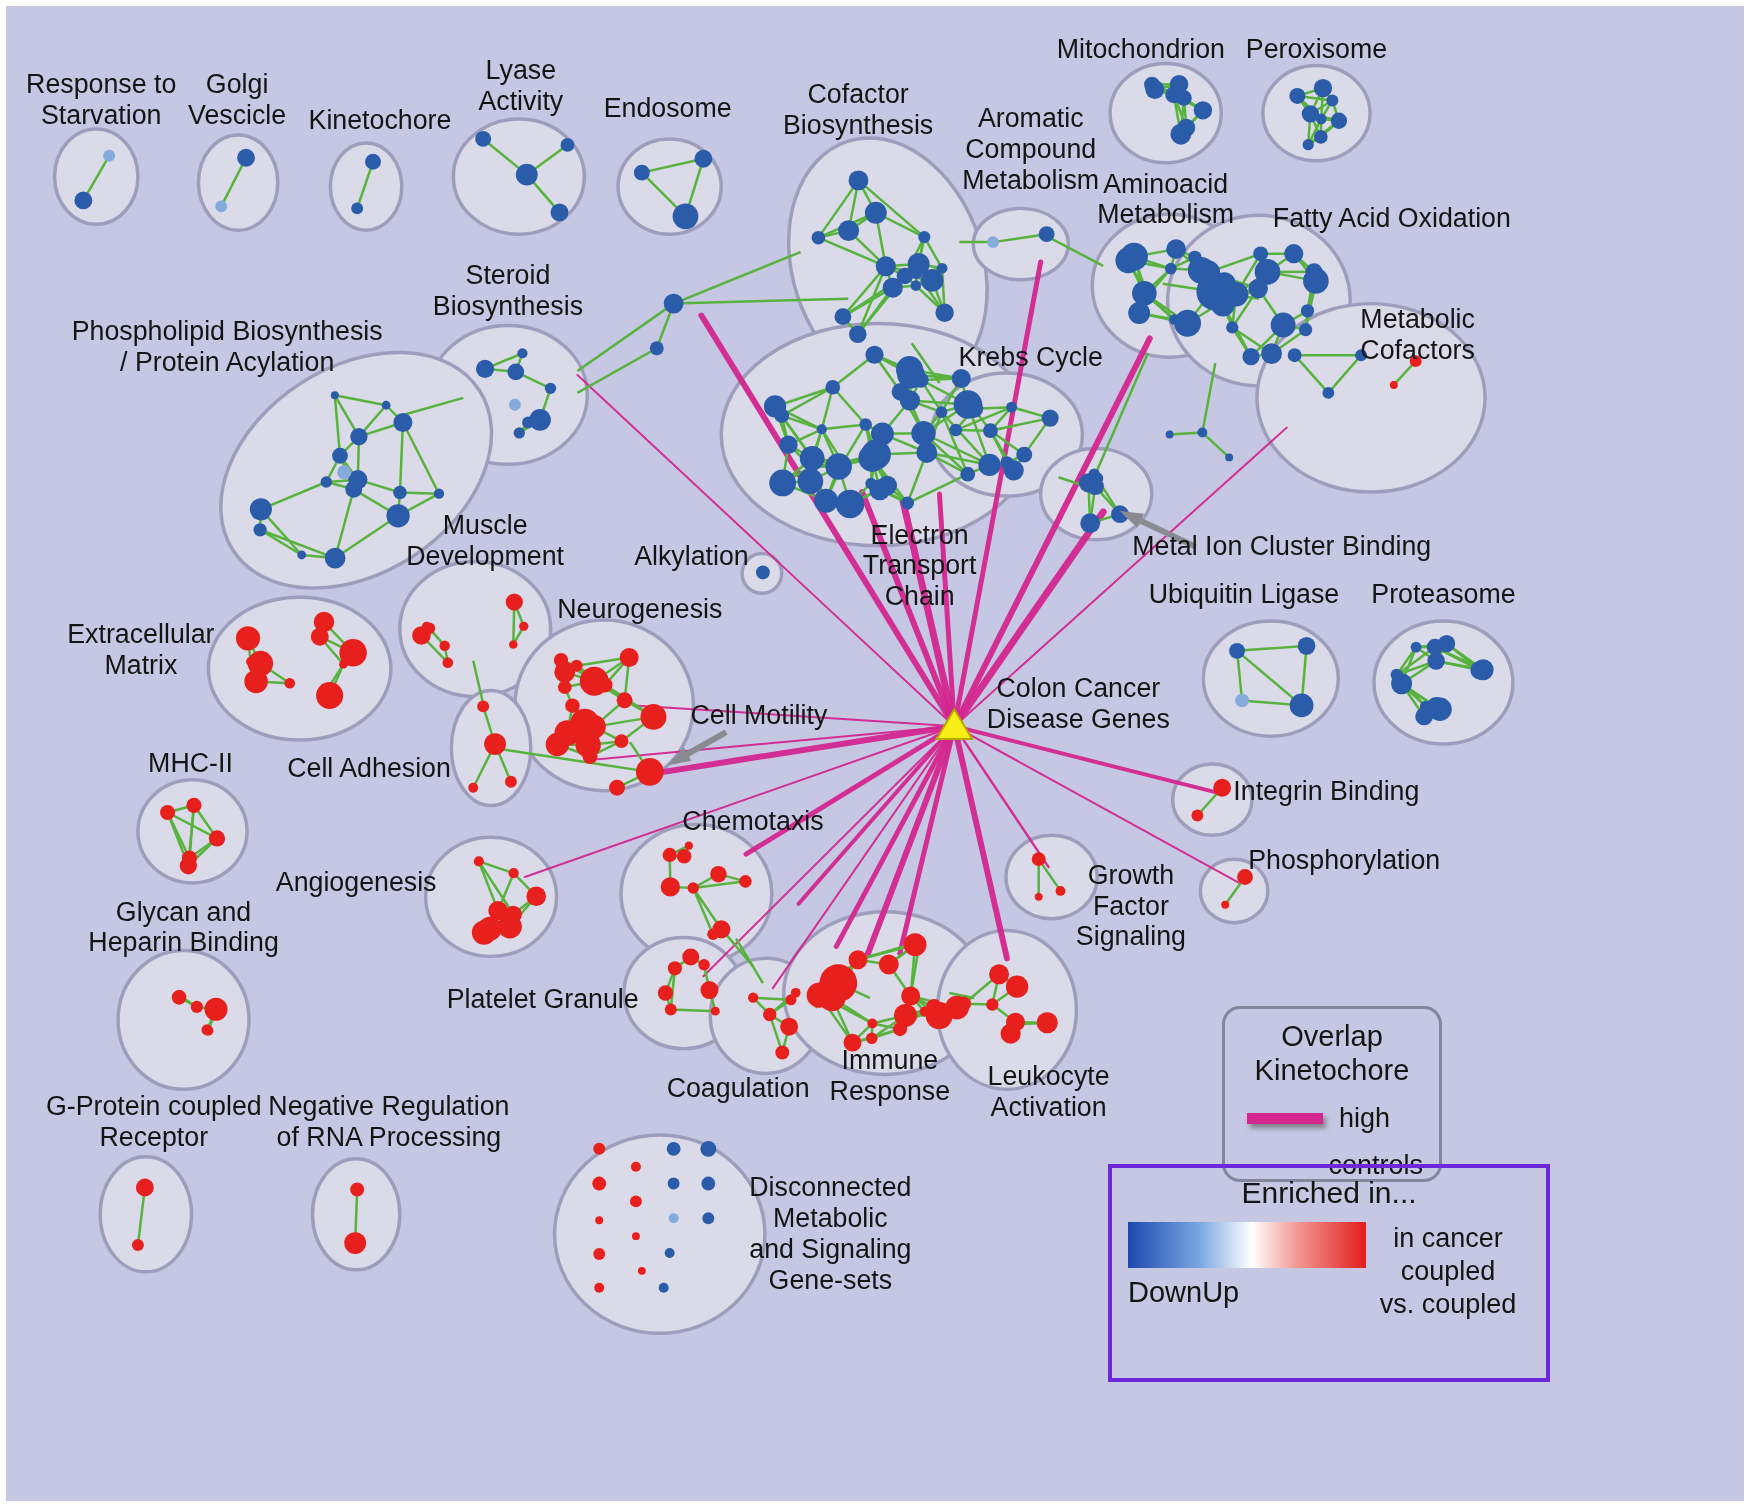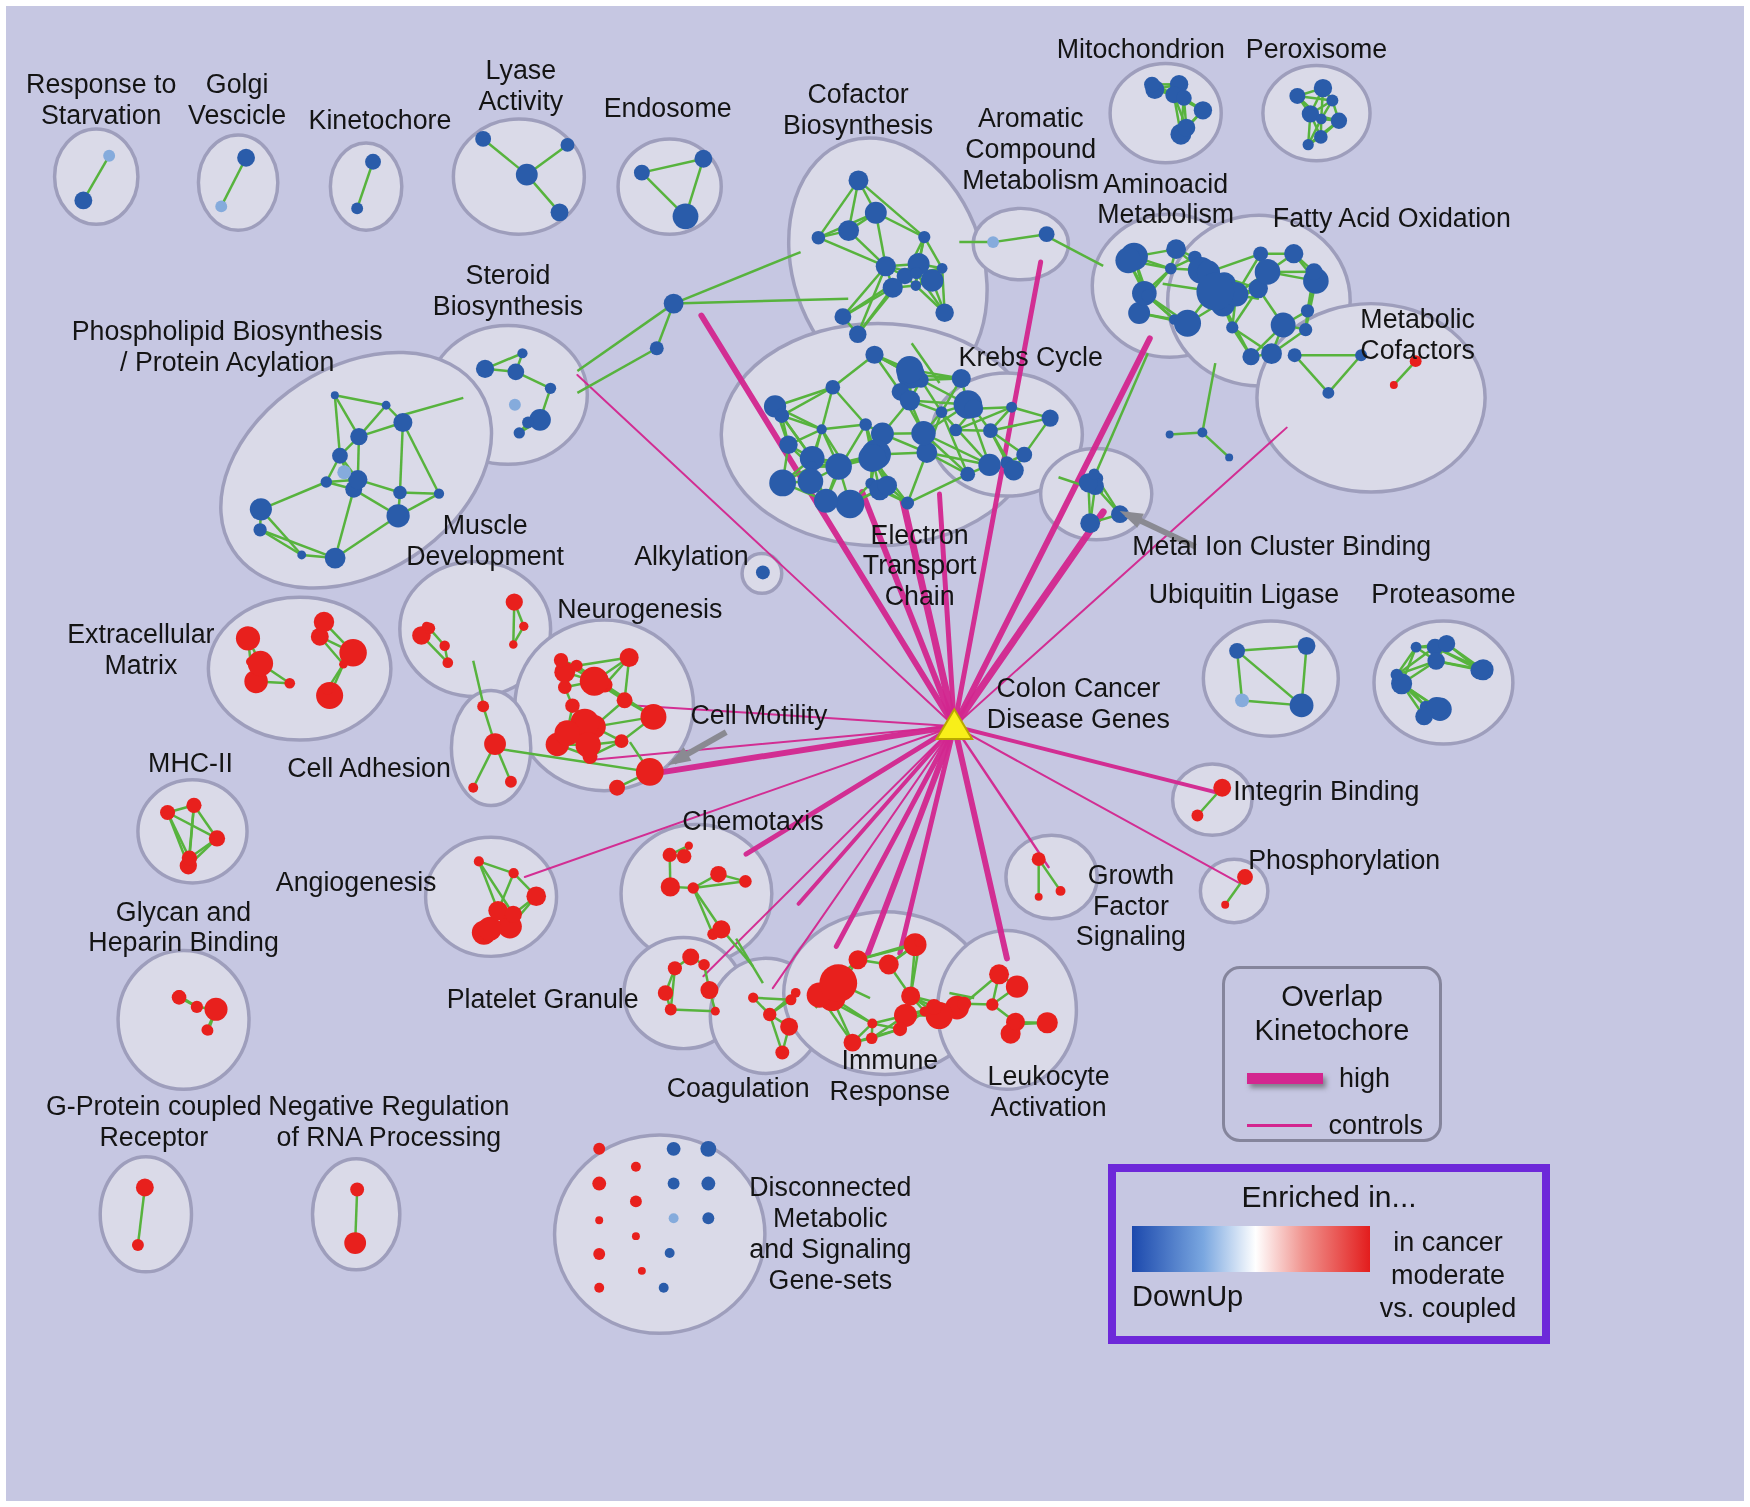--- a/index.html
+++ b/index.html
@@ -1,25 +1,25 @@
 <!DOCTYPE html>
 <html><head>
 <meta charset="utf-8">
 <style>
   html,body{margin:0;padding:0;background:#ffffff;}
   .stage{position:relative;width:1750px;height:1507px;background:#c6c7e2;border:6px solid #ffffff;box-sizing:border-box;overflow:hidden;font-family:"Liberation Sans",sans-serif;color:#141414;}
   svg{position:absolute;left:0;top:0;}
   text{font-family:"Liberation Sans",sans-serif;}
   .legend{position:absolute;box-sizing:border-box;}
-  .overlap-legend{left:1216px;top:960px;width:220px;height:176px;border:3px solid #85859c;border-radius:18px;font-size:27px;}
+  .overlap-legend{left:1216px;top:1000px;width:220px;height:176px;border:3px solid #85859c;border-radius:18px;font-size:27px;}
   .legend-title{font-size:29px;text-align:center;margin-top:10px;line-height:34px;}
   .legend-row{display:flex;align-items:center;gap:16px;margin:16px 16px 0 22px;}
   .line-high{display:inline-block;width:76px;height:11px;background:#d3268f;box-shadow:3px 4px 5px rgba(70,70,70,.55);}
   .line-moderate{display:inline-block;width:76px;height:3px;background:#d3268f;}
-  .enriched-legend{left:1102px;top:1158px;width:442px;height:180px;border:8px solid #6d28d9;font-size:27px;}
+  .enriched-legend{left:1102px;top:1158px;width:442px;height:218px;border:4px solid #6d28d9;font-size:27px;}
   .enriched-title{font-size:30px;text-align:center;margin-top:8px;}
   .enriched-body{display:flex;margin-top:12px;padding:0 16px;align-items:flex-start;}
   .gradient-col{width:238px;}
   .gradient-bar{height:46px;background:linear-gradient(to right,#1c49ad 0%,#7aa7e0 30%,#ffffff 52%,#f0948f 72%,#e31d1d 100%);}
   .gradient-ends{display:flex;font-size:29px;margin-top:8px;}
   .enriched-note{flex:1;text-align:center;line-height:33px;}
 </style>
 </head>
 <body>
 
@@ -1069,19 +1069,19 @@
     <div class="enriched-body">
       <div class="gradient-col">
         <div class="gradient-bar"></div>
         <div class="gradient-ends">
           <span>Down</span>
           <span>Up</span>
         </div>
       </div>
       <div class="enriched-note">
         <div>in cancer</div>
-        <div>moderate</div>
+        <div>coupled</div>
         <div>vs. coupled</div>
       </div>
     </div>
   </div>
 
 </div>
 
 </body></html>

